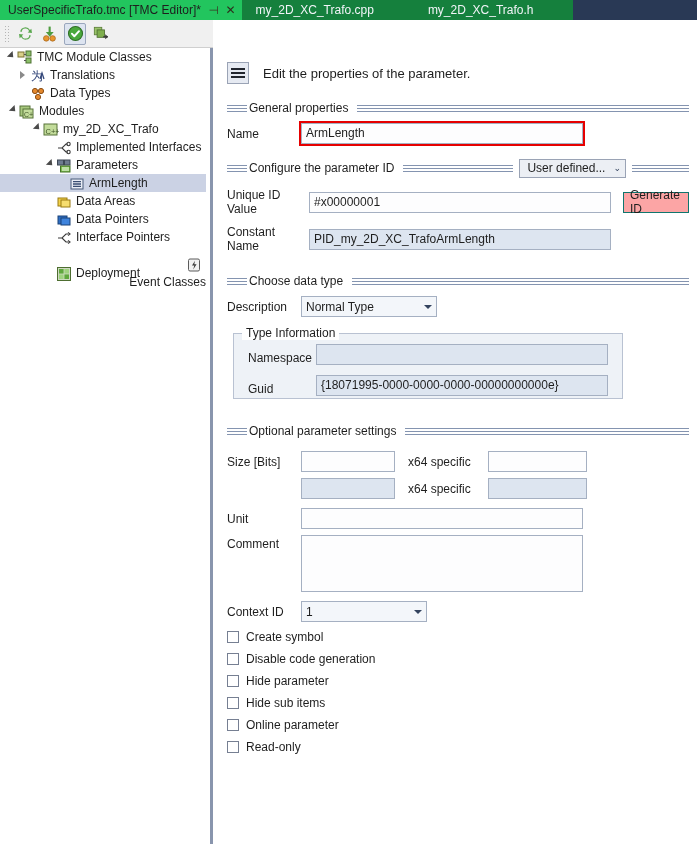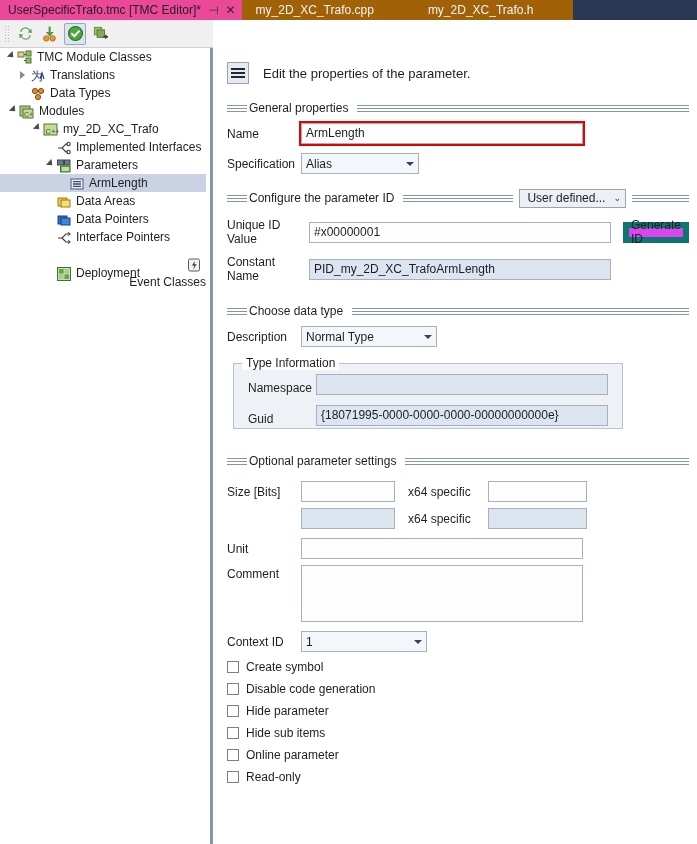--- a/index.html
+++ b/index.html
@@ -18,24 +18,24 @@
   .tabstrip {
     position:absolute; left:0; top:0; width:697px; height:20px;
     background:#293955;
     display:flex; align-items:stretch;
   }
   .tab {
     display:flex; align-items:center; height:20px; padding:0 6px 0 8px;
     font-size:12px; white-space:nowrap;
   }
   .tab.active {
-    background:#ec4899; color:#1e1e1e;
+    background:#22c55e; color:#1e1e1e;
   }
   .tab.inactive {
-    background:#a16207; color:#f2f4f8;
+    background:#15803d; color:#f2f4f8;
     padding:0 14px;
   }
   .tab .tab-label { line-height:20px; }
   .tab-pin {
     margin-left:8px; font-size:11px; color:#3a3a24; line-height:1;
     transform: scaleX(1.1);
   }
   .tab-close {
     margin-left:7px; font-size:12px; color:#2e2e1c; line-height:1;
     font-family:"Liberation Sans", sans-serif;
@@ -140,21 +140,21 @@
     font-size:12px; color:#1e1e1e; padding-left:4px; position:relative;
   }
   .combo .arrow {
     width:17px; height:19px; display:flex; align-items:center; justify-content:center;
   }
   .combo .arrow:before{
     content:""; border-left:4px solid transparent; border-right:4px solid transparent;
     border-top:4px solid #33435e;
   }
   .btn {
-    height:21px; border:6px solid #0f766e; background:#d946ef;
+    height:21px; border:1px solid #0f766e; background:#fca5a5;
     font-size:12px; color:#1e1e1e; display:flex; align-items:center; justify-content:center;
     padding:0 6px;
   }
   .btn-sm { width:22px; padding:0; }
 
   .inline-combo {
     height:19px; border:1px solid #9aa3b5; background:#eceff4;
     display:flex; align-items:center; font-size:12px; color:#1e1e1e;
     padding:0 4px 0 7px; gap:8px;
   }
@@ -374,27 +374,20 @@
         <div class="gh-lines-left"></div>
         <div class="gh-title">General properties</div>
         <div class="gh-lines-right"></div>
       </div>
 
       <div class="grow">
         <div class="glabel">Name</div>
         <div class="txt redbox" style="width:282px;">ArmLength</div>
       </div>
 
-      <div class="grow">
-        <div class="glabel">Specification</div>
-        <div class="combo" style="width:118px;">
-          <span>Alias</span>
-          <span class="arrow"></span>
-        </div>
-      </div>
     </div>
 
     <div class="group">
       <div class="group-head">
         <div class="gh-lines-left"></div>
         <div class="gh-title">Configure the parameter ID</div>
         <div class="gh-lines-right" style="flex:0 0 110px;"></div>
         <div class="inline-combo" style="margin:0 6px;">
           <span>User defined...</span>
           <span class="chev">⌄</span>

